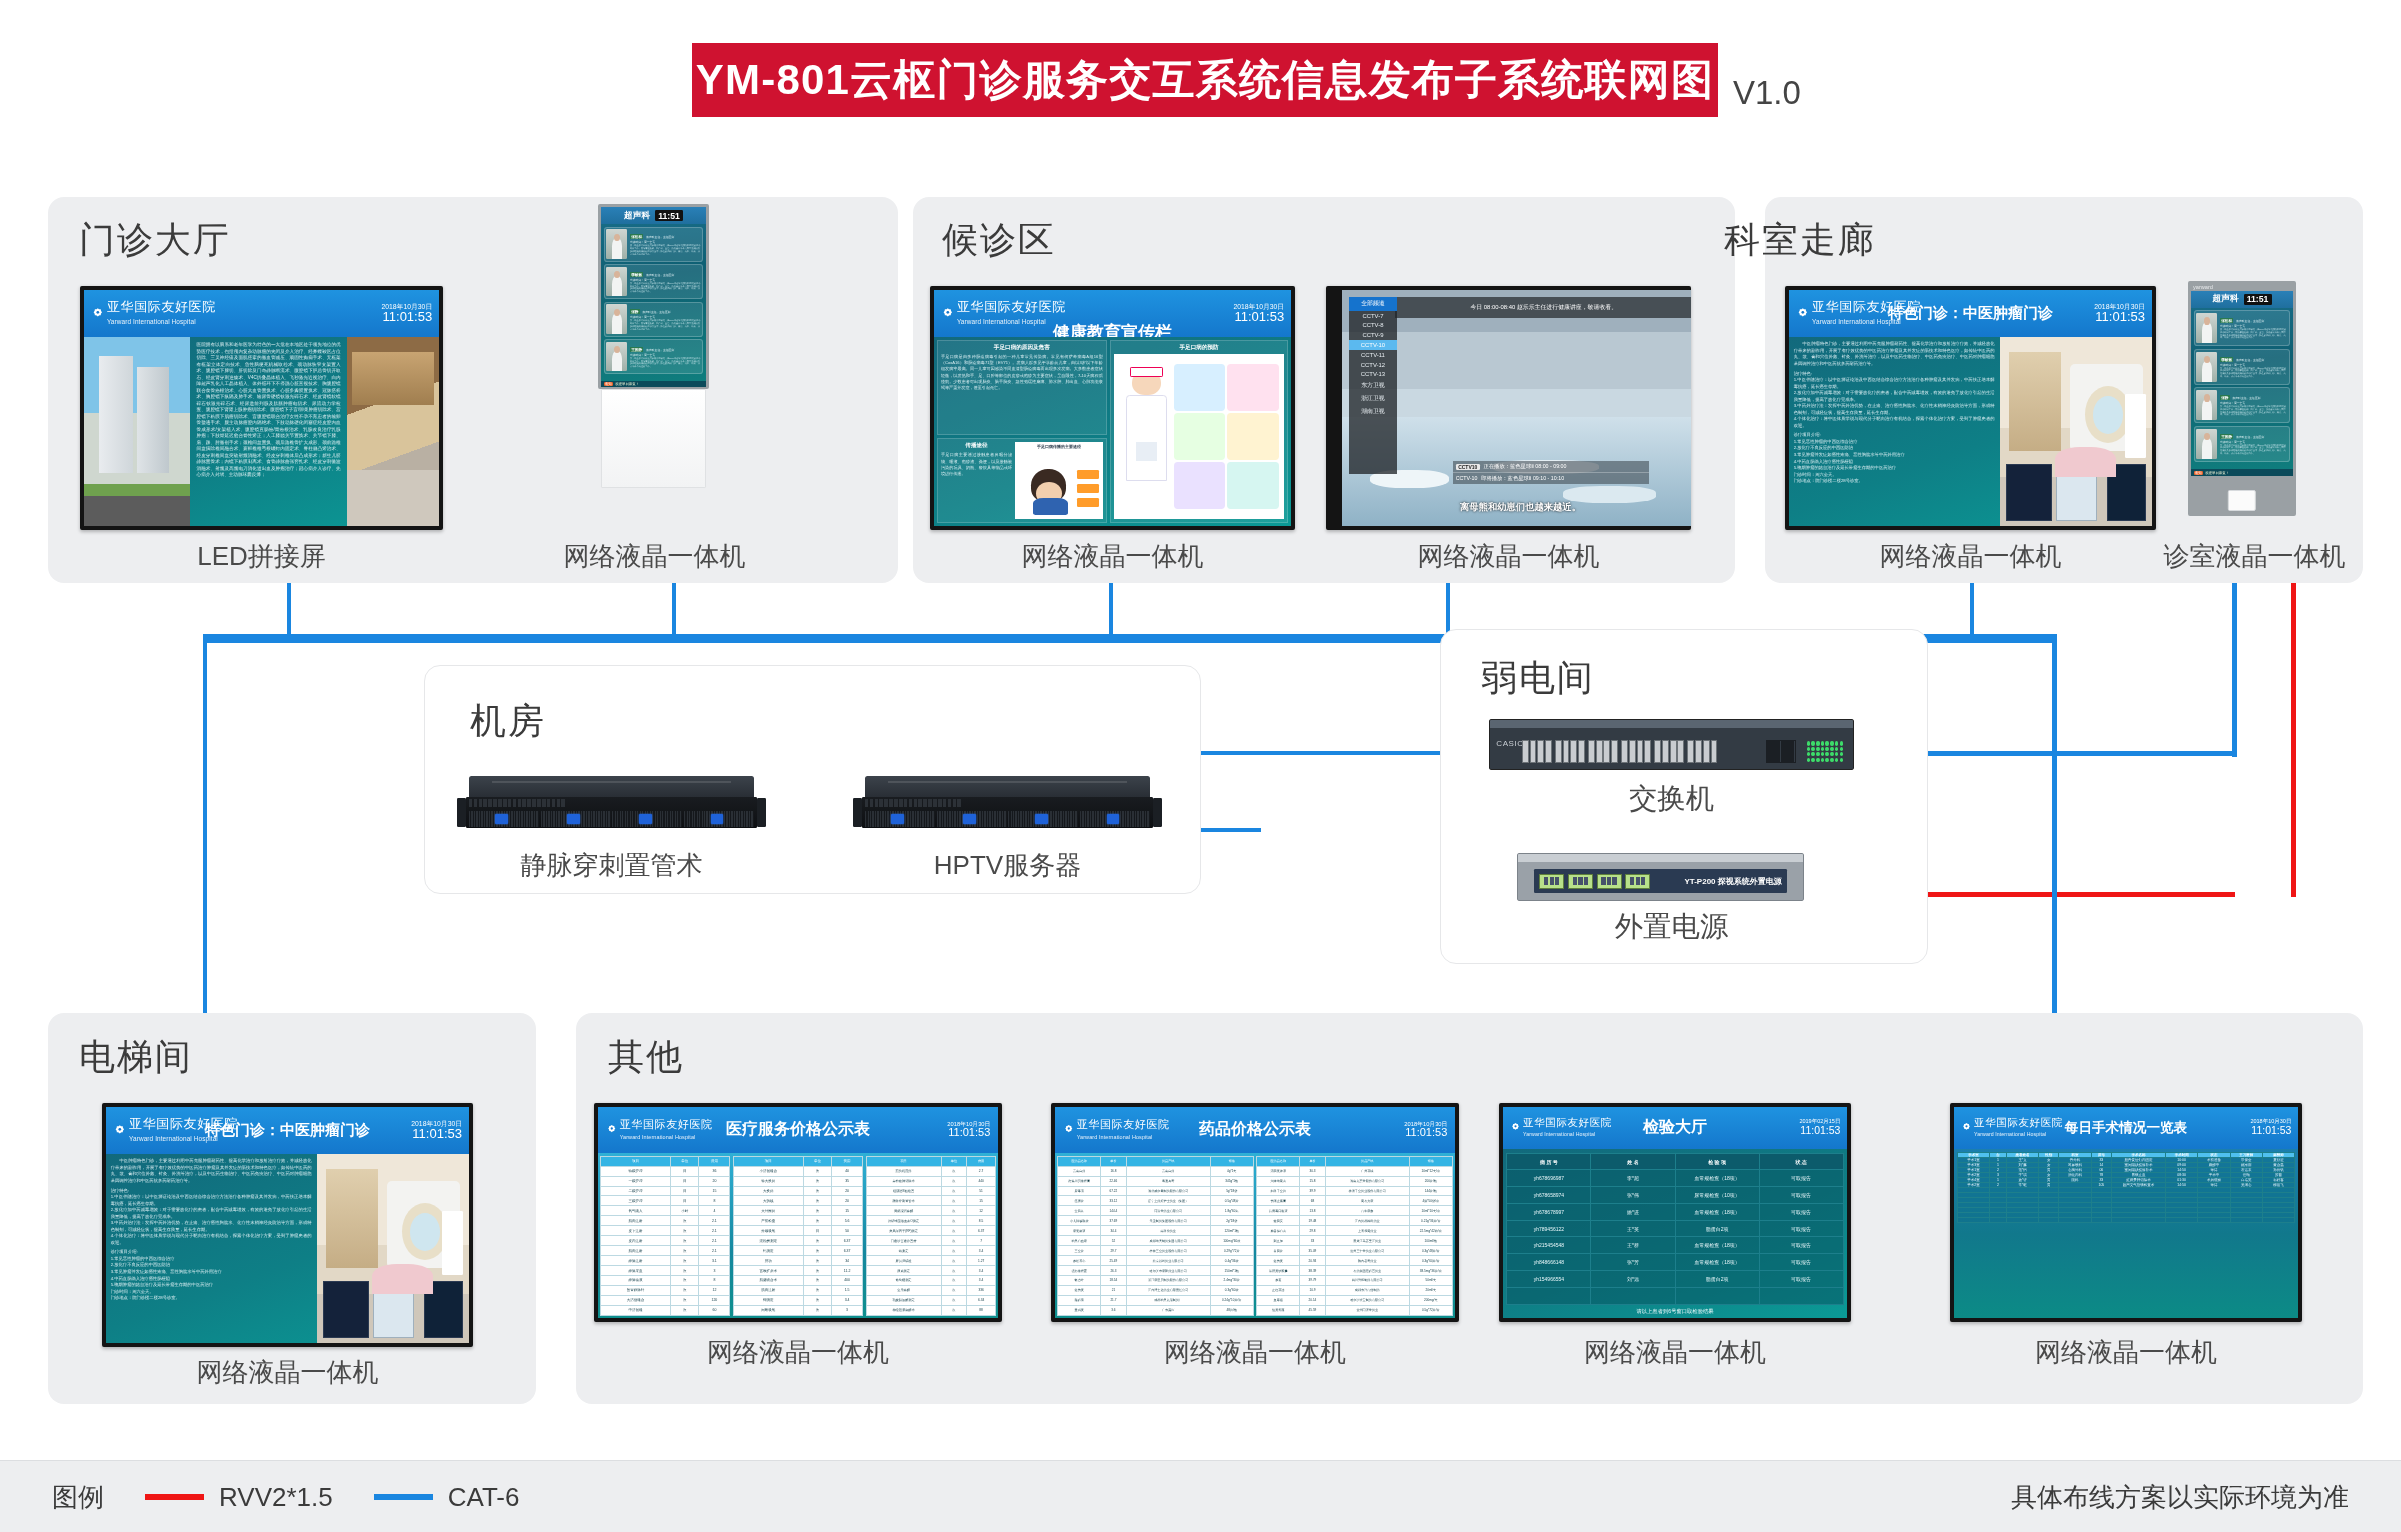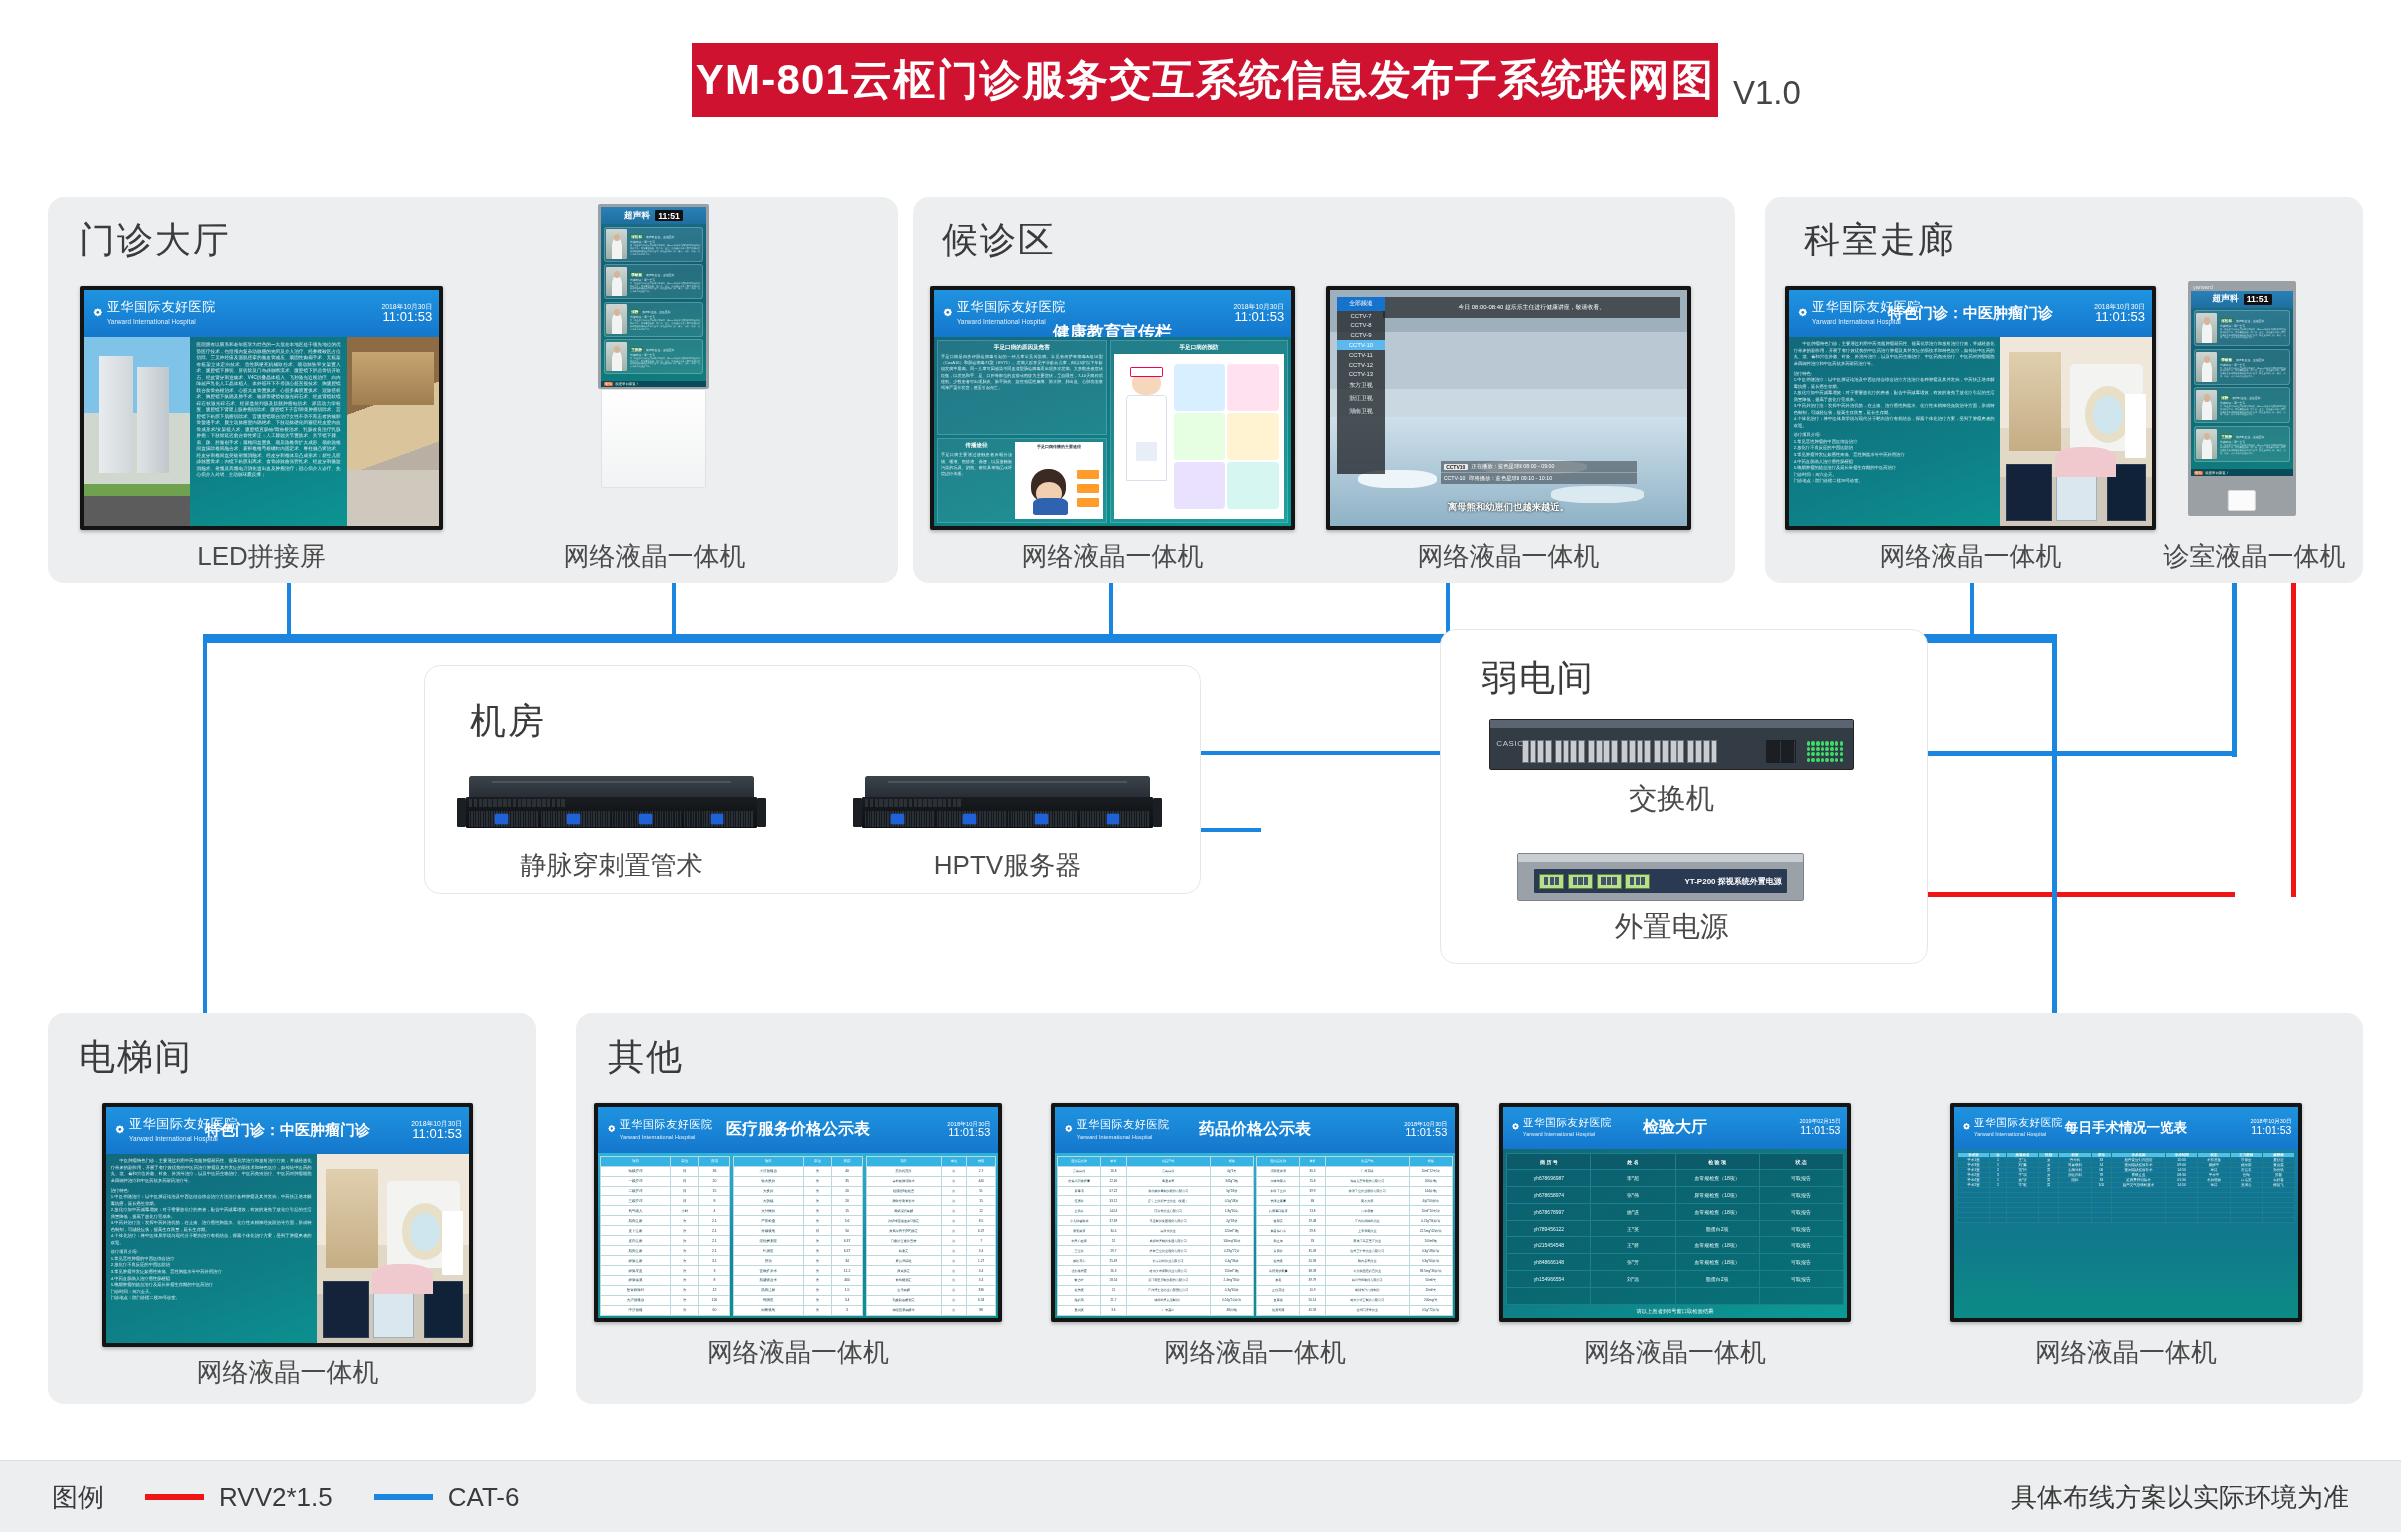--- a/index.html
+++ b/index.html
@@ -324,21 +324,21 @@
             <div style="background:#d6f6f1; border-radius:3.7px;"></div>
           </div>
         </div>
       </div>
     </div>
   </div>
 </div>
 <div class="dev-label" style="left:930px; top:539px; width:365px;">网络液晶一体机</div>
 
 <div class="screen" style="left:1326px; top:286px; width:365px; height:244px;">
-  <div class="inner" style="background:#404040;">
+  <div class="inner" style="background:#404040;margin-left:12px;">
     <div style="position:absolute; inset:0; background:linear-gradient(180deg,#9fb0bd 0 18%,#b9c8d2 18% 42%,#c9d8e1 42% 62%,#9db5c4 62% 100%);">
       <div style="position:absolute;left:0;bottom:0;width:100%;height:46%;background:linear-gradient(180deg,#cfe0ea,#8fb2c6);"></div>
       <div style="position:absolute;left:8%;bottom:16%;width:22%;height:8%;background:#eef5f8;border-radius:40%;"></div>
       <div style="position:absolute;left:42%;bottom:22%;width:30%;height:6%;background:#e6f0f5;border-radius:40%;"></div>
       <div style="position:absolute;left:62%;bottom:10%;width:26%;height:7%;background:#dbe9f0;border-radius:40%;"></div>
     </div>
     <div style="position:absolute; left:15%; right:2%; top:3%; height:9%; background:rgba(40,44,48,.74); color:#fff; font-size:5.9px; display:flex; align-items:center; justify-content:center;">
       <span>今日 08:00-08:40 赵乐乐主任进行健康讲座，敬请收看。</span>
     </div>
     <div style="position:absolute; left:2%; top:3%; width:13.5%; bottom:22%; background:rgba(30,34,38,.76); font-size:5.9px;">
@@ -363,21 +363,21 @@
         <span>CCTV-10</span>
         <span>即将播放：蓝色星球Ⅱ  09:10 - 10:10</span>
       </div>
     </div>
     <div style="position:absolute; left:0; right:0; bottom:5%; text-align:center; color:#fff; font-size:9.3px; font-weight:700; text-shadow:0 0 2.5px #000;">离母熊和幼崽们也越来越近。</div>
   </div>
 </div>
 <div class="dev-label" style="left:1326px; top:539px; width:365px;">网络液晶一体机</div>
 
 <div class="zone" style="left:1765px; top:197px; width:598px; height:386px;"></div>
-<div class="zone-title" style="left:1804px; top:216px;">科室走廊</div>
+<div class="zone-title" style="left:1724px; top:216px;">科室走廊</div>
 
 <div class="screen" style="left:1785px; top:286px; width:371px; height:244px;">
   <div class="inner">
     <div class="scr-head" style="font-size:12.4px;">
       <div class="logo">
         <svg class="mark" viewBox="0 0 24 24">
           <path fill="currentColor" d="M12 2c1.6 1.9 3.4 2.3 5.3 2.1-.2 1.9.3 3.7 2.2 5.3-1.9 1.6-2.4 3.4-2.2 5.3-1.9-.2-3.7.3-5.3 2.2-1.6-1.9-3.4-2.4-5.3-2.2.2-1.9-.3-3.7-2.2-5.3 1.9-1.6 2.4-3.4 2.2-5.3C8.6 4.3 10.4 3.9 12 2z"></path>
           <circle cx="12" cy="9.4" r="2.4" fill="#1477cc"></circle>
         </svg>
         <span class="txt">

